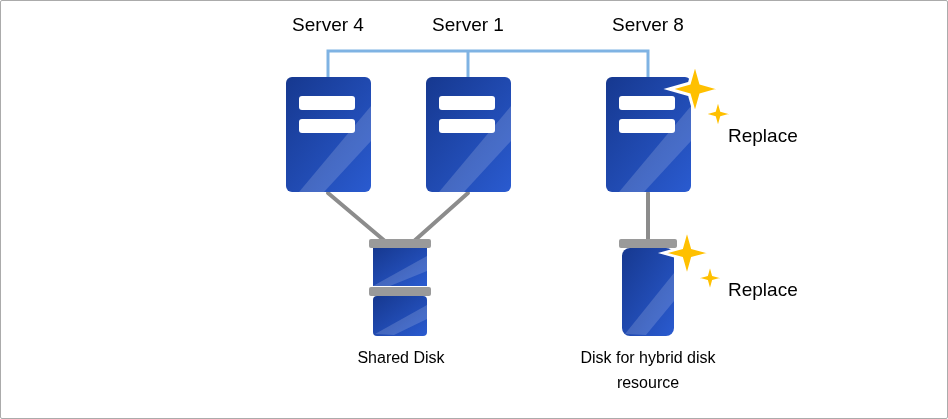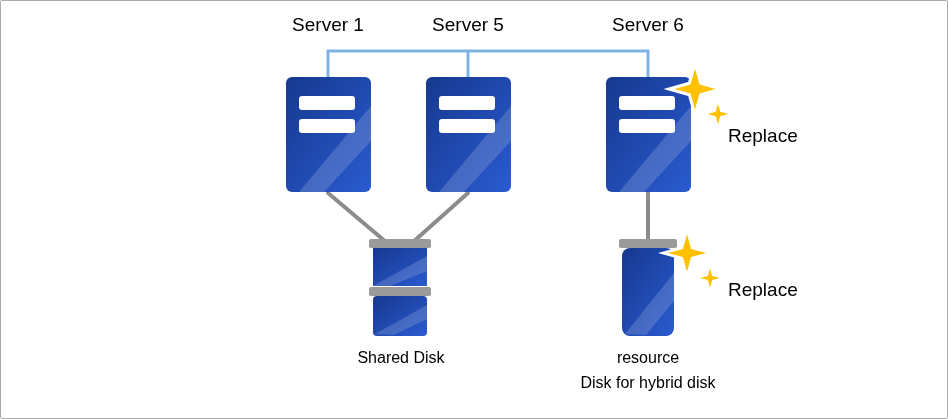--- a/index.html
+++ b/index.html
@@ -90,29 +90,29 @@
       <use href="#sparkle" transform="translate(694,88)" fill="#ffc000" stroke="#ffffff" stroke-width="3"></use>
       <use href="#sparkle" transform="translate(717,113) scale(0.55)" fill="#ffc000" stroke="#ffffff" stroke-width="4"></use>
     </g>
 
     <g>
       <use href="#sparkle" transform="translate(686,252) scale(0.92)" fill="#ffc000" stroke="#ffffff" stroke-width="3"></use>
       <use href="#sparkle" transform="translate(709,277) scale(0.52)" fill="#ffc000" stroke="#ffffff" stroke-width="4"></use>
     </g>
   </svg>
 
-  <div class="label centered" style="left:327px;top:13px;">Server 1</div>
-  <div class="label centered" style="left:467px;top:13px;">Server 5</div>
-  <div class="label centered" style="left:647px;top:13px;">Server 6</div>
+  <div class="label centered" style="left:327px;top:13px;">Server 4</div>
+  <div class="label centered" style="left:467px;top:13px;">Server 1</div>
+  <div class="label centered" style="left:647px;top:13px;">Server 8</div>
 
   <div class="label" style="left:727px;top:124px;">Replace</div>
   <div class="label" style="left:727px;top:278px;">Replace</div>
 
   <div class="caption" style="left:400px;top:344px;">
     <div>Shared Disk</div>
   </div>
 
   <div class="caption" style="left:647px;top:344px;">
+    <div>Disk for hybrid disk</div>
     <div>resource</div>
-    <div>Disk for hybrid disk</div>
   </div>
 
 </div>
 
 </body></html>

